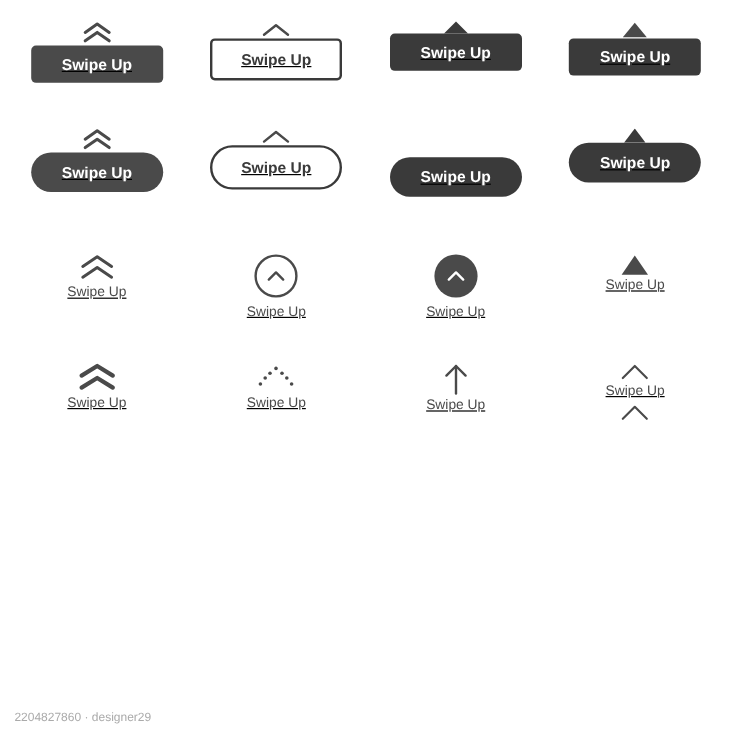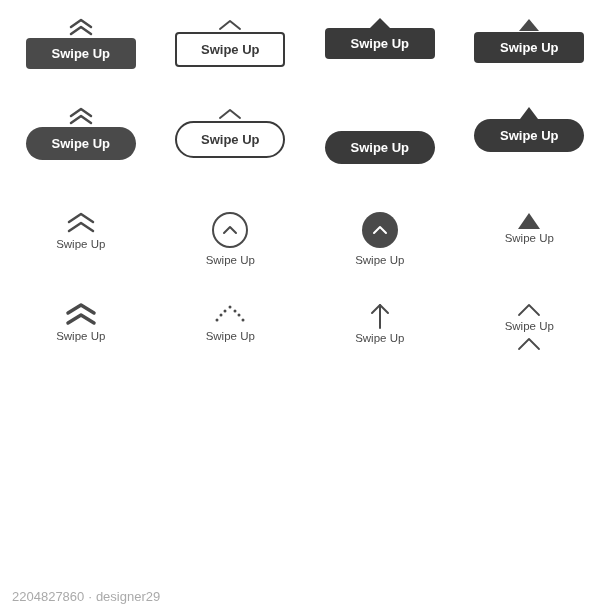--- a/index.html
+++ b/index.html
@@ -141,21 +141,21 @@
       text-align: center;
       margin-top: 2px;
       font-weight: 500;
     }
 
     
     .watermark {
       position: absolute;
       bottom: 8px;
       left: 12px;
-      font-size: 13px;
+      font-size: 10px;
       color: #aaaaaa;
     }
 
     
     .btn-notch-wrapper {
       display: flex;
       flex-direction: column;
       align-items: center;
     }
     .notch-triangle {
@@ -165,20 +165,21 @@
       border-right: 10px solid transparent;
       border-bottom: 10px solid #3a3a3a;
       margin-bottom: 0;
     }
 
     
     svg { display: block; }
 
     .main-wrapper {
       padding: 12px 8px 0 6px;
+      text-decoration: underline;
     }
 
     
     .section {
       display: grid;
       grid-template-columns: repeat(4, 1fr);
       margin-bottom: 0;
     }
 
     .section-gap {

